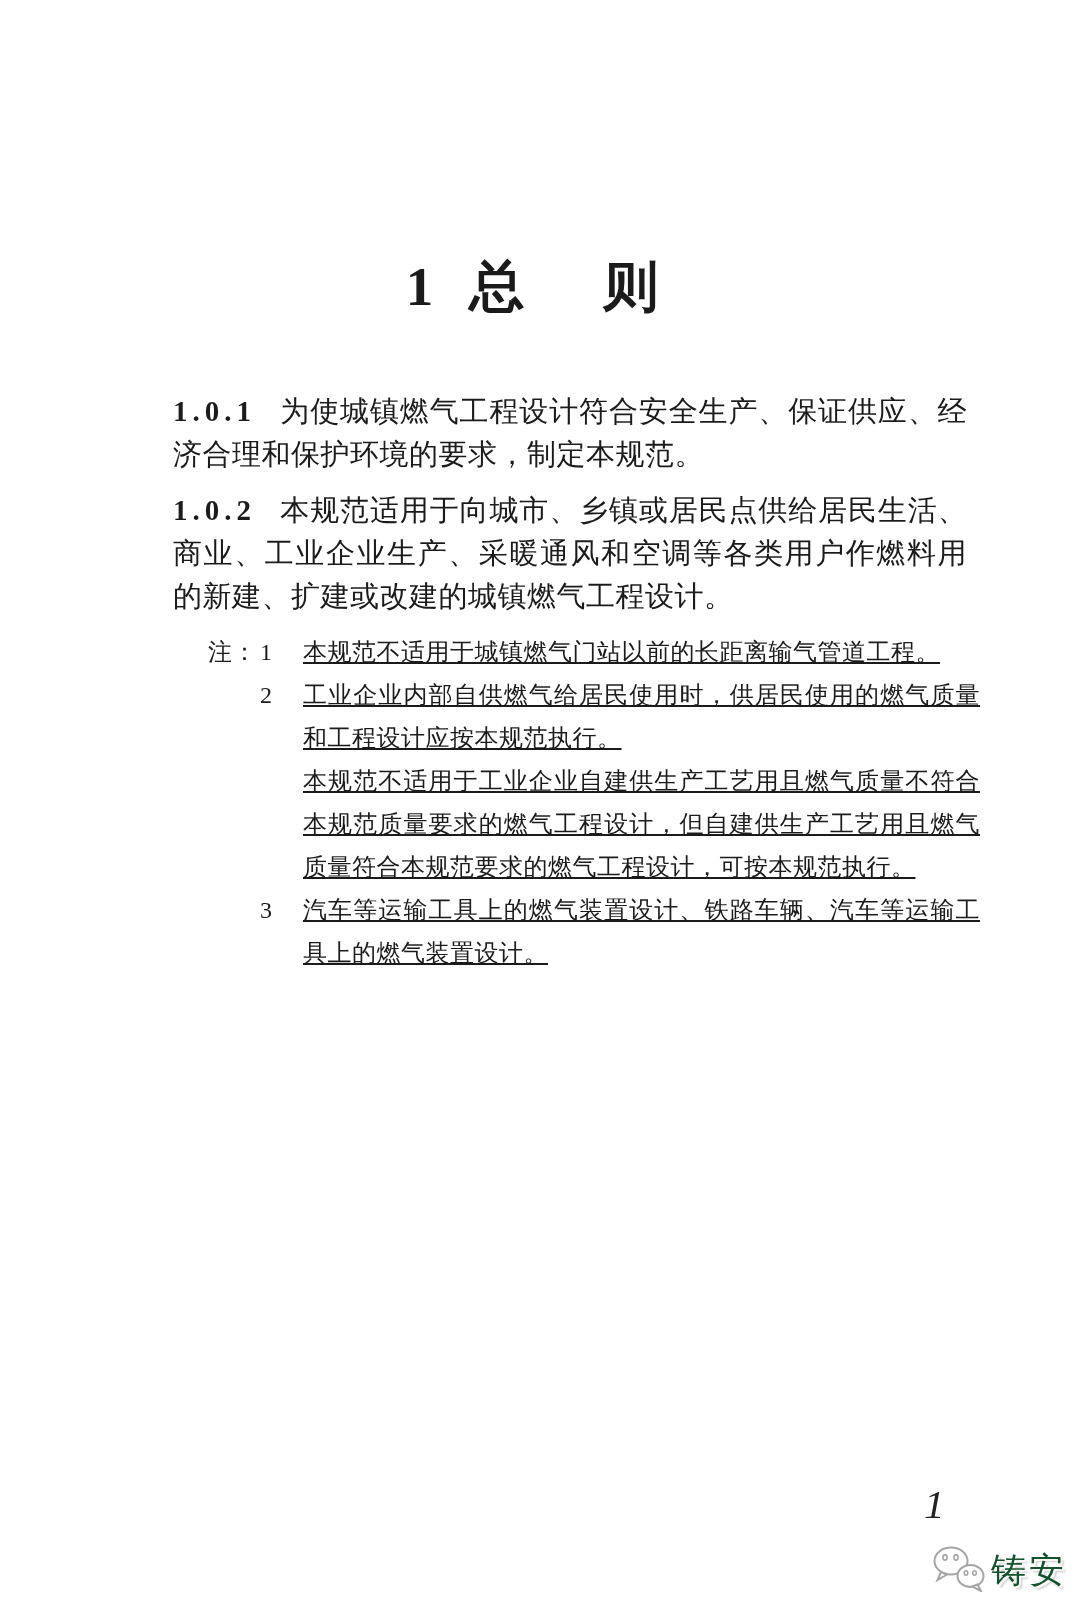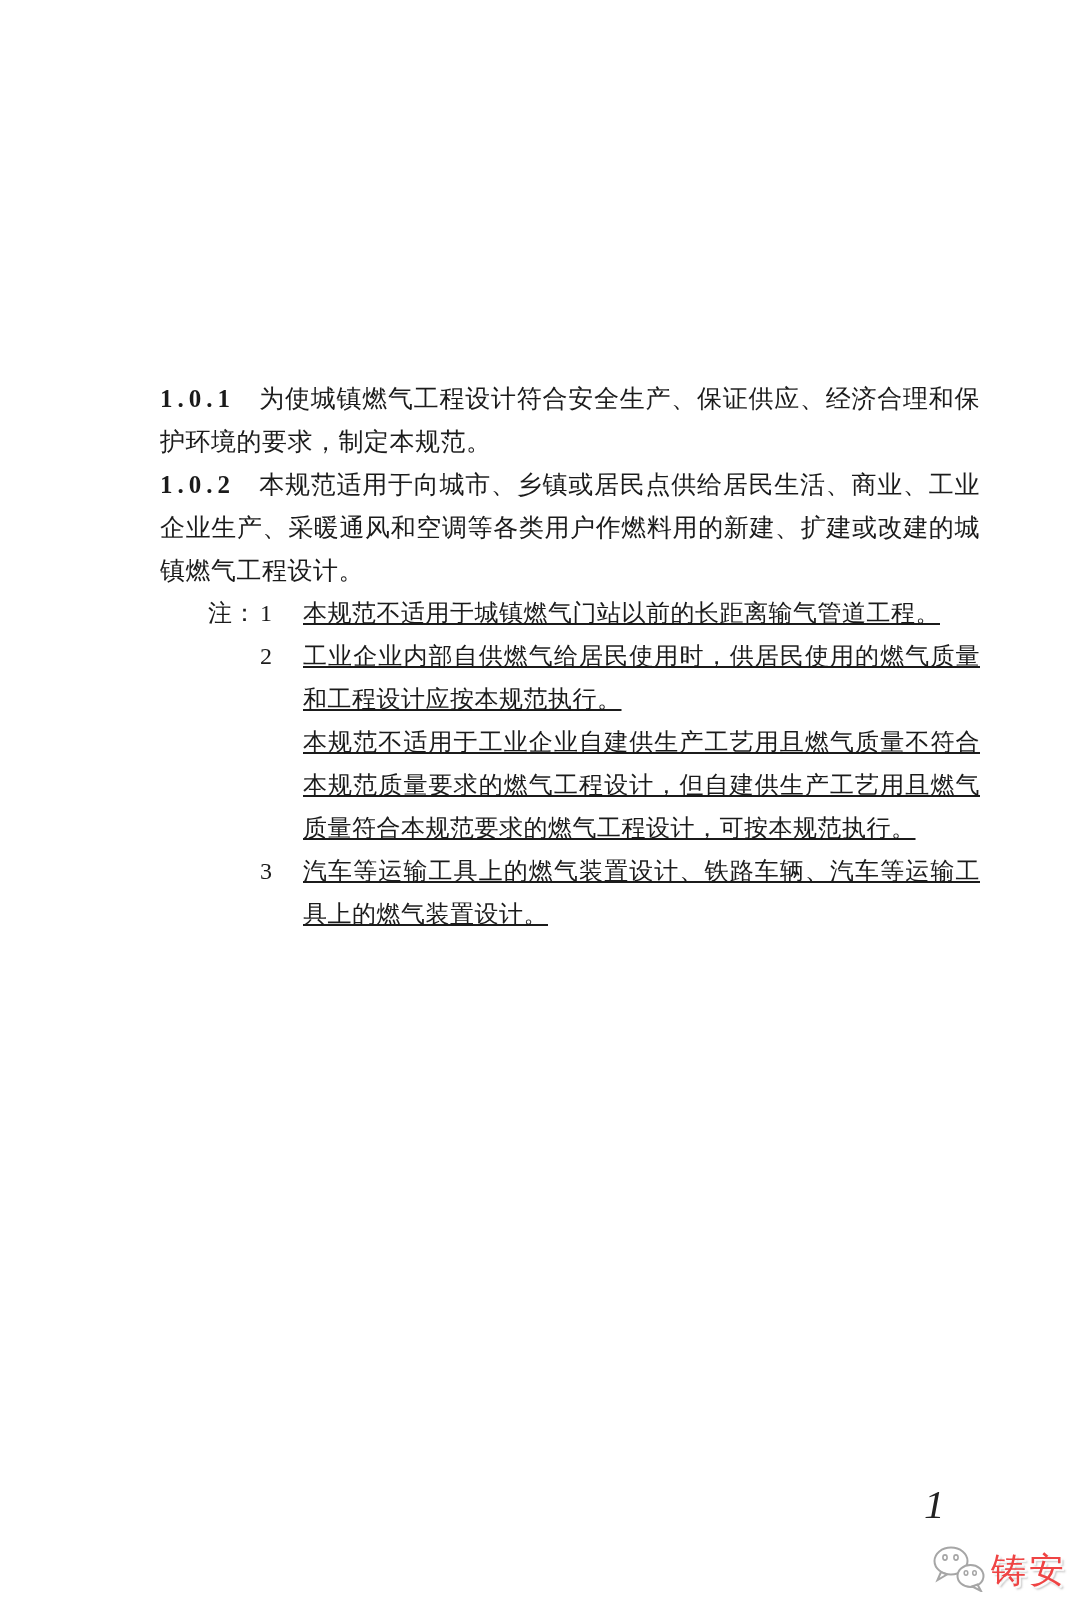--- a/index.html
+++ b/index.html
@@ -20,22 +20,22 @@
     white-space:nowrap;
   }
   .ch-num { margin-right:36px; }
   .ch-text { letter-spacing:12px; }
 
   
   .content {
     position:absolute; left:160px; top:377px; width:820px;
   }
   .sec {
-    margin:0; padding:0;
-    font-size:25px; line-height:43px;
+    margin:13px; padding:0;
+    font-size:29px; line-height:43px;
     letter-spacing:0.5px;
     text-align:justify;
   }
   .sec-num {
     font-weight:bold;
     letter-spacing:5px;
     margin-right:24px;
   }
 
   
@@ -51,29 +51,32 @@
     position:absolute; left:924px; top:1480px;
     font-size:41px; font-style:italic; color:#222;
   }
   .watermark {
     position:absolute; left:930px; top:1544px;
     display:flex; align-items:center; gap:5px;
   }
   .wm-text {
     font-family:"Liberation Sans", sans-serif;
     font-size:35px; letter-spacing:3px;
-    color:#ef4444;
+    color:#14532d;
     text-shadow:2px 2px 1px rgba(255,255,255,0.9), 3px 3px 2px rgba(120,120,120,0.45);
   }
 </style>
 </head>
 <body>
 
 <div class="page">
 
+  <div class="chapter-title">
+    <span class="ch-num">1</span><span class="ch-text">总　则</span>
+  </div>
 
   <div class="content">
 
     <p class="sec">
       <span class="sec-num">1.0.1</span><span>为使城镇燃气工程设计符合安全生产、保证供应、经济合理和保护环境的要求，制定本规范。</span>
     </p>
 
     <p class="sec">
       <span class="sec-num">1.0.2</span><span>本规范适用于向城市、乡镇或居民点供给居民生活、商业、工业企业生产、采暖通风和空调等各类用户作燃料用的新建、扩建或改建的城镇燃气工程设计。</span>
     </p>

